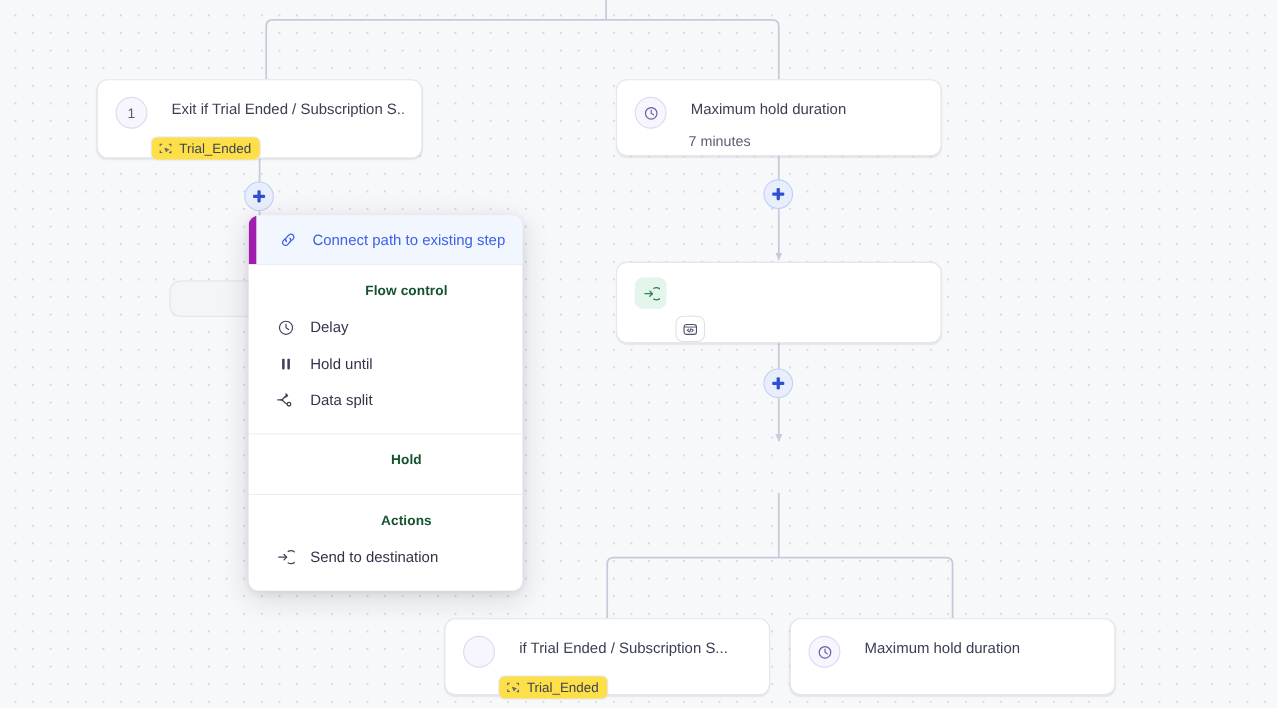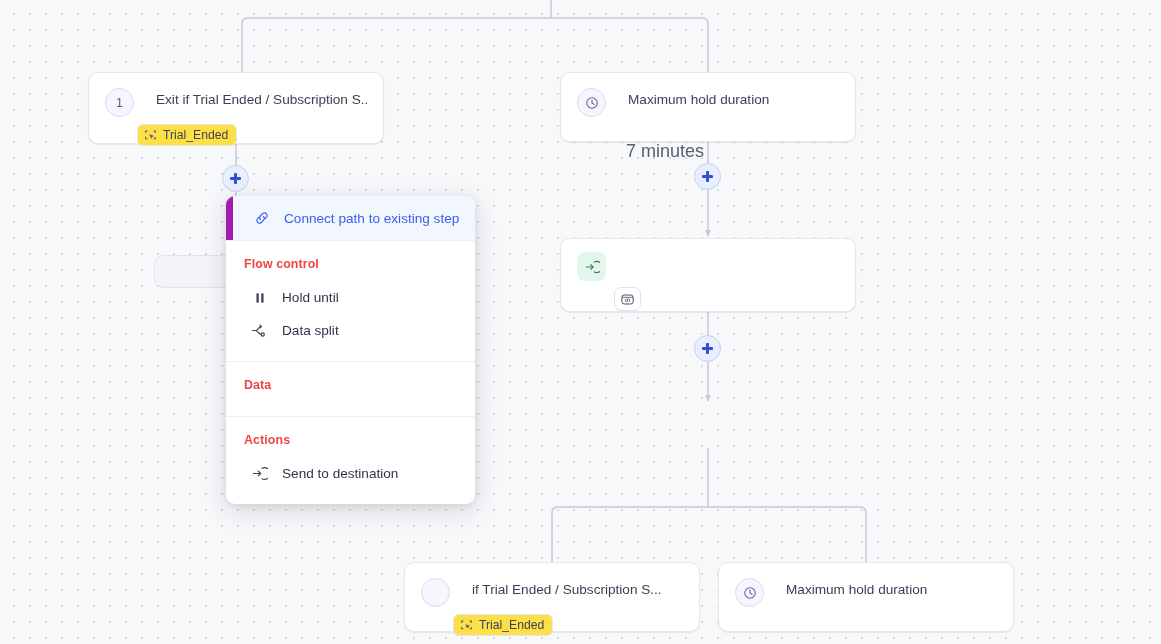--- a/index.html
+++ b/index.html
@@ -42,21 +42,21 @@
     display:flex;align-items:center;justify-content:center;flex:none;margin-top:0px;
   }
   .icon-square.green{background:#e4f6ec;}
   .icon-square.violet{background:#f1effb;}
   .node-title{
     font-size:13.6px;color:#3b3f54;line-height:18px;
     margin-left:22px;white-space:nowrap;overflow:hidden;
     padding-top:4px;
   }
   .node-sub{
-    font-size:18px;color:#5a5e73;margin-left:65px;margin-top:24px;
+    font-size:13px;color:#5a5e73;margin-left:65px;margin-top:4px;
   }
   .chip{
     display:inline-flex;align-items:center;gap:6px;
     margin-left:48px;margin-top:7px;
     background:#fde047;border:1px solid #e6e6ee;border-radius:6px;
     padding:3px 8px 3px 6px;font-size:12.2px;color:#3f4256;
   }
   .mini-badge{
     margin-left:53px;margin-top:6px;
     width:25px;height:22px;border-radius:7px;
@@ -95,22 +95,22 @@
   }
   .menu-highlight{
     display:flex;align-items:center;gap:14px;
     height:44px;padding-left:20px;
     background:#f2f6fe;border-left:7px solid #a21caf;
     box-sizing:border-box;color:#3b62e8;font-size:13.6px;
   }
   .menu-sep{height:1px;background:#eceef3;margin:0;}
   .menu-group{padding:16px 0 14px 0;}
   .menu-group-title{
-    font-size:12.4px;font-weight:bold;color:#ef4444;
-    padding-left:18px;margin-bottom:10px;letter-spacing:.1px;
+    font-size:12.4px;font-weight:bold;color:#14532d;
+    padding-left:38px;margin-bottom:10px;letter-spacing:.1px;text-align:center;
   }
   .menu-item{
     display:flex;align-items:center;gap:14px;
     height:33px;padding-left:25px;box-sizing:border-box;
     font-size:13.6px;color:#31344a;cursor:pointer;
   }
   .mi-icon{width:17px;height:17px;display:flex;align-items:center;justify-content:center;flex:none;}
 </style>
 </head>
 <body>
@@ -241,20 +241,29 @@
         </svg>
       </span>
       <span>Connect path to existing step</span>
     </div>
 
     <div class="menu-sep"></div>
 
     <div class="menu-group">
       <div class="menu-group-title">Flow control</div>
 
+      <div class="menu-item">
+        <span class="mi-icon">
+          <svg width="16" height="16" viewBox="0 0 18 18" fill="none" stroke="#3f4256" stroke-width="1.2">
+            <circle cx="9" cy="9" r="6.7"></circle>
+              <path d="M9 5.2V9l2.7 1.8" stroke-linecap="round"></path>
+          </svg>
+        </span>
+        <span>Delay</span>
+      </div>
 
       <div class="menu-item">
         <span class="mi-icon">
           <svg width="16" height="16" viewBox="0 0 18 18" fill="#3f4256">
             <rect x="5" y="3.6" width="2.6" height="10.8" rx="0.8"></rect>
             <rect x="10.4" y="3.6" width="2.6" height="10.8" rx="0.8"></rect>
           </svg>
         </span>
         <span>Hold until</span>
       </div>
@@ -270,21 +279,21 @@
           </svg>
         </span>
         <span>Data split</span>
       </div>
 
     </div>
 
     <div class="menu-sep"></div>
 
     <div class="menu-group">
-      <div class="menu-group-title">Data</div>
+      <div class="menu-group-title">Hold</div>
     </div>
 
     <div class="menu-sep"></div>
 
     <div class="menu-group">
       <div class="menu-group-title">Actions</div>
       <div class="menu-item">
         <span class="mi-icon">
           <svg width="17" height="17" viewBox="0 0 18 18" fill="none" stroke="#3f4256" stroke-width="1.25" stroke-linecap="round" stroke-linejoin="round">
             <path d="M11.6 3.4a6.2 6.2 0 1 1 0 11.2"></path>

